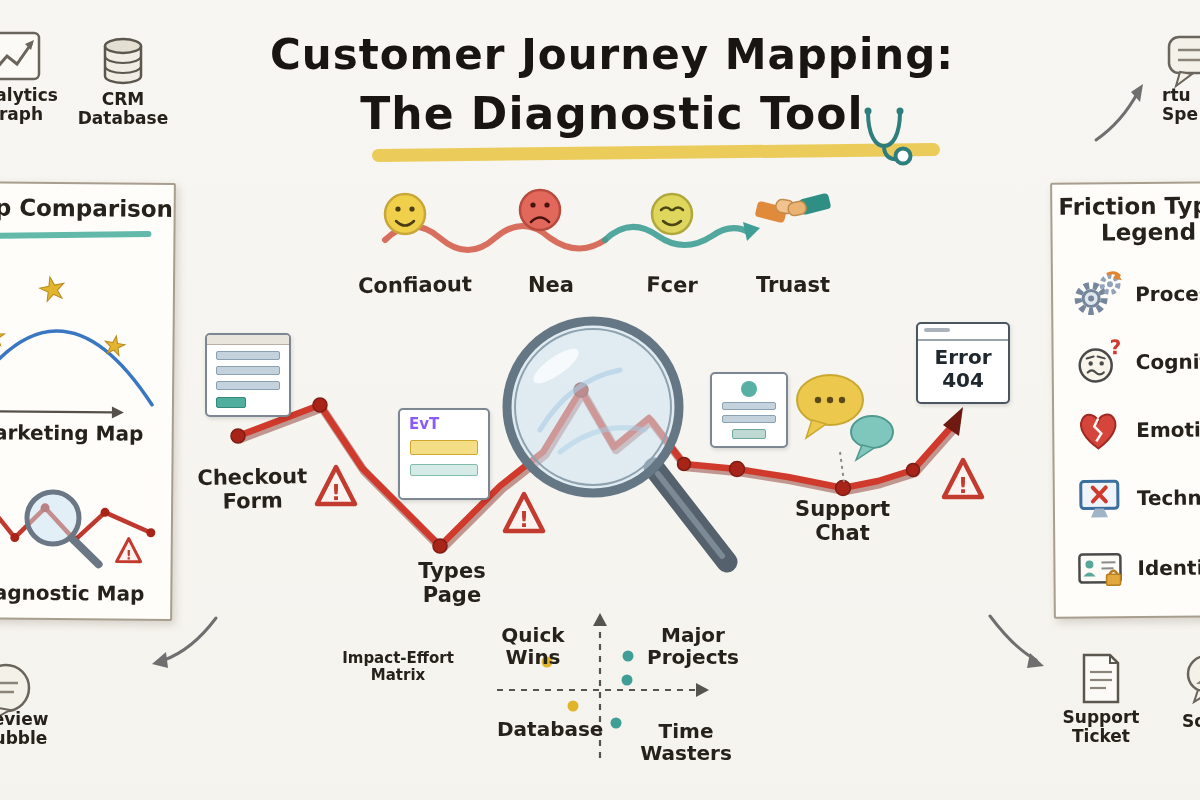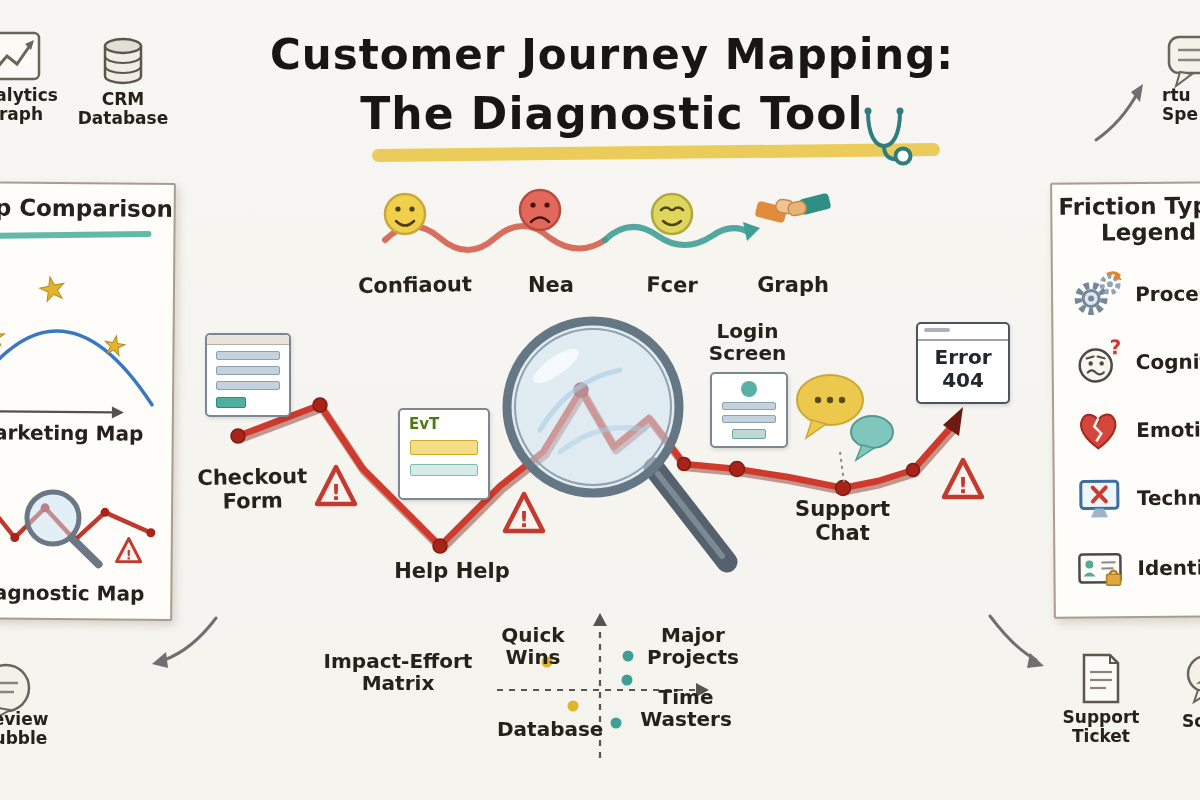--- a/index.html
+++ b/index.html
@@ -13,21 +13,21 @@
   .title-line { position:absolute; left:12px; width:1200px; text-align:center;
                 font-weight:bold; color:#181512; letter-spacing:1px; }
   .panel { position:absolute; background:#fefdfa; border:2px solid #a89e8e;
            box-shadow:3px 4px 9px rgba(70,58,35,.18); border-radius:2px; }
   .win { position:absolute; background:#ffffff; border:2px solid #7d8794;
          border-radius:5px; box-shadow:1px 2px 4px rgba(0,0,0,.12); z-index:3; }
   .win-bar { height:10px; background:#e9e5dd; border-bottom:1.5px solid #b6b0a4;
              border-radius:3px 3px 0 0; }
   .fbar { height:9px; background:#c3d2dd; border:1px solid #8ba0b0; border-radius:2px; margin:6px 9px 0; }
   .fbtn { width:30px; height:11px; background:#4fae9d; border:1px solid #34897b; border-radius:2px; margin:7px 9px; }
-  .hp-title { font-size:15px; font-weight:bold; color:#4d7c0f; margin:5px 9px 0; }
+  .hp-title { font-size:15px; font-weight:bold; color:#8b5cf6; margin:5px 9px 0; }
   .ybar { height:15px; background:#f4de85; border:1.5px solid #cfa92f; border-radius:2px; margin:7px 10px 0; }
   .tbar { height:12px; background:#d7ebe6; border:1.5px solid #7fbcae; border-radius:2px; margin:9px 10px 0; }
   .err-bar { height:13px; border-bottom:2px solid #9aa4ad; }
   .err-bar > div { width:26px; height:4px; background:#aab3bb; border-radius:2px; margin:4px 0 0 6px; }
   .err-text { font-size:20px; font-weight:bold; color:#20282f; text-align:center;
               white-space:pre-line; line-height:1.15; margin-top:5px; }
   .legend-label { position:absolute; font-size:20px; font-weight:bold; white-space:nowrap; color:#26211b; }
   .underline { position:absolute; background:#e9c441; opacity:.85; border-radius:7px;
                transform:rotate(-.6deg); }
   svg { overflow:visible; }
@@ -266,65 +266,63 @@
       <line x1="26" y1="24" x2="38" y2="24" stroke="#8a8a8a" stroke-width="2"></line>
       <path d="M34,30 q4,-7 8,0" stroke="#b57f22" stroke-width="2.5" fill="none"></path>
       <rect x="31" y="30" width="14" height="11" rx="2" fill="#e2a73e" stroke="#b57f22" stroke-width="1.5"></rect>
     </svg>
     <div class="legend-label" style="left:82px;top:372px;">Identity</div>
   </div>
 
   <div class="label overlay" style="left:350px;top:274px;width:130px;font-size:21px;transform:rotate(-1deg);">Confiaout</div>
   <div class="label overlay" style="left:486px;top:274px;width:130px;font-size:21px;">Nea</div>
   <div class="label overlay" style="left:607px;top:274px;width:130px;font-size:21px;transform:rotate(1deg);">Fcer</div>
-  <div class="label overlay" style="left:728px;top:274px;width:130px;font-size:21px;">Graph</div>
+  <div class="label overlay" style="left:728px;top:274px;width:130px;font-size:21px;">Truast</div>
 
   <div class="win" style="left:205px;top:333px;width:86px;height:84px;">
     <div class="win-bar"></div>
     <div class="fbar"></div>
     <div class="fbar"></div>
     <div class="fbar"></div>
     <div class="fbtn"></div>
   </div>
   <div class="label overlay" style="left:195px;top:466px;width:115px;font-size:21px;transform:rotate(-1deg);">Checkout
 Form</div>
 
   <div class="win" style="left:398px;top:408px;width:92px;height:92px;">
     <div class="hp-title">EvT</div>
     <div class="ybar"></div>
     <div class="tbar"></div>
   </div>
-  <div class="label overlay" style="left:392px;top:560px;width:120px;font-size:21px;">Help Help</div>
-
-  <div class="label overlay" style="left:695px;top:320px;width:105px;font-size:20px;">Login
-Screen</div>
+  <div class="label overlay" style="left:392px;top:560px;width:120px;font-size:21px;">Types Page</div>
+
   <div class="win" style="left:710px;top:372px;width:78px;height:76px;">
     <div style="width:16px;height:16px;border-radius:50%;background:#57b0a3;margin:7px auto 0;"></div>
     <div class="fbar" style="height:8px;margin:5px 10px 0;"></div>
     <div class="fbar" style="height:8px;margin:5px 10px 0;"></div>
     <div style="width:34px;height:10px;background:#bfd9d2;border:1px solid #6fa99c;border-radius:2px;margin:6px auto 0;"></div>
   </div>
 
   <div class="label overlay" style="left:785px;top:498px;width:115px;font-size:21px;">Support
 Chat</div>
 
   <div class="win" style="left:916px;top:322px;width:94px;height:82px;border-color:#4a5560;">
     <div class="err-bar">
         <div></div>
       </div>
     <div class="err-text">Error
 404</div>
   </div>
 
-  <div class="label overlay" style="left:318px;top:650px;width:160px;font-size:20px;">Impact-Effort
+  <div class="label overlay" style="left:318px;top:650px;width:160px;font-size:15px;">Impact-Effort
 Matrix</div>
   <div class="label overlay" style="left:613px;top:624px;width:160px;font-size:20px;">Major Projects</div>
   <div class="label overlay" style="left:473px;top:624px;width:120px;font-size:20px;">Quick Wins</div>
   <div class="label overlay" style="left:497px;top:718px;width:100px;font-size:20px;">Database</div>
-  <div class="label overlay" style="left:616px;top:686px;width:140px;font-size:20px;">Time Wasters</div>
+  <div class="label overlay" style="left:616px;top:720px;width:140px;font-size:20px;">Time Wasters</div>
 
   <svg class="abs overlay" style="left:-22px;top:662px;" width="58" height="58" viewBox="0 0 58 58">
     <circle cx="28" cy="26" r="23" fill="#f4f1e9" stroke="#6a655c" stroke-width="2.5"></circle>
     <polygon points="20,46 16,57 32,48" fill="#f4f1e9" stroke="#6a655c" stroke-width="2"></polygon>
     <line x1="17" y1="21" x2="40" y2="21" stroke="#8a8478" stroke-width="2.5"></line>
     <line x1="17" y1="30" x2="36" y2="30" stroke="#8a8478" stroke-width="2.5"></line>
   </svg>
   <div class="label overlay" style="left:-36px;top:710px;width:100px;font-size:17px;">Review
 Bubble</div>
 

